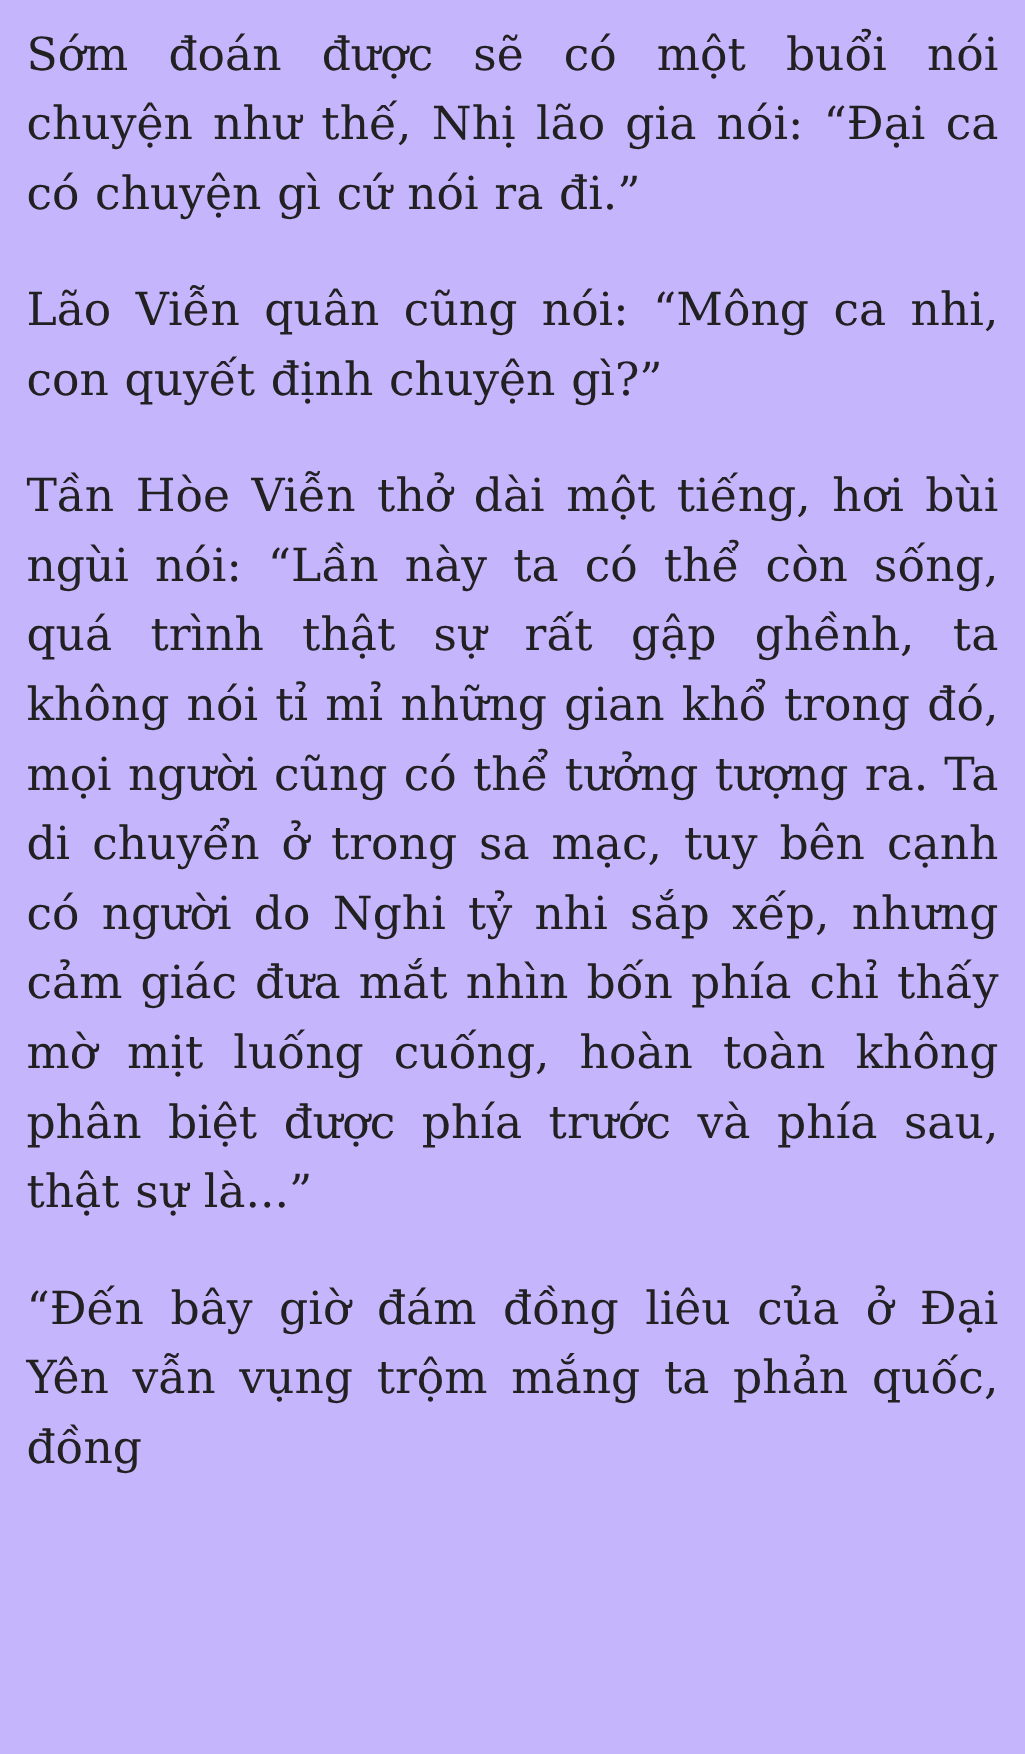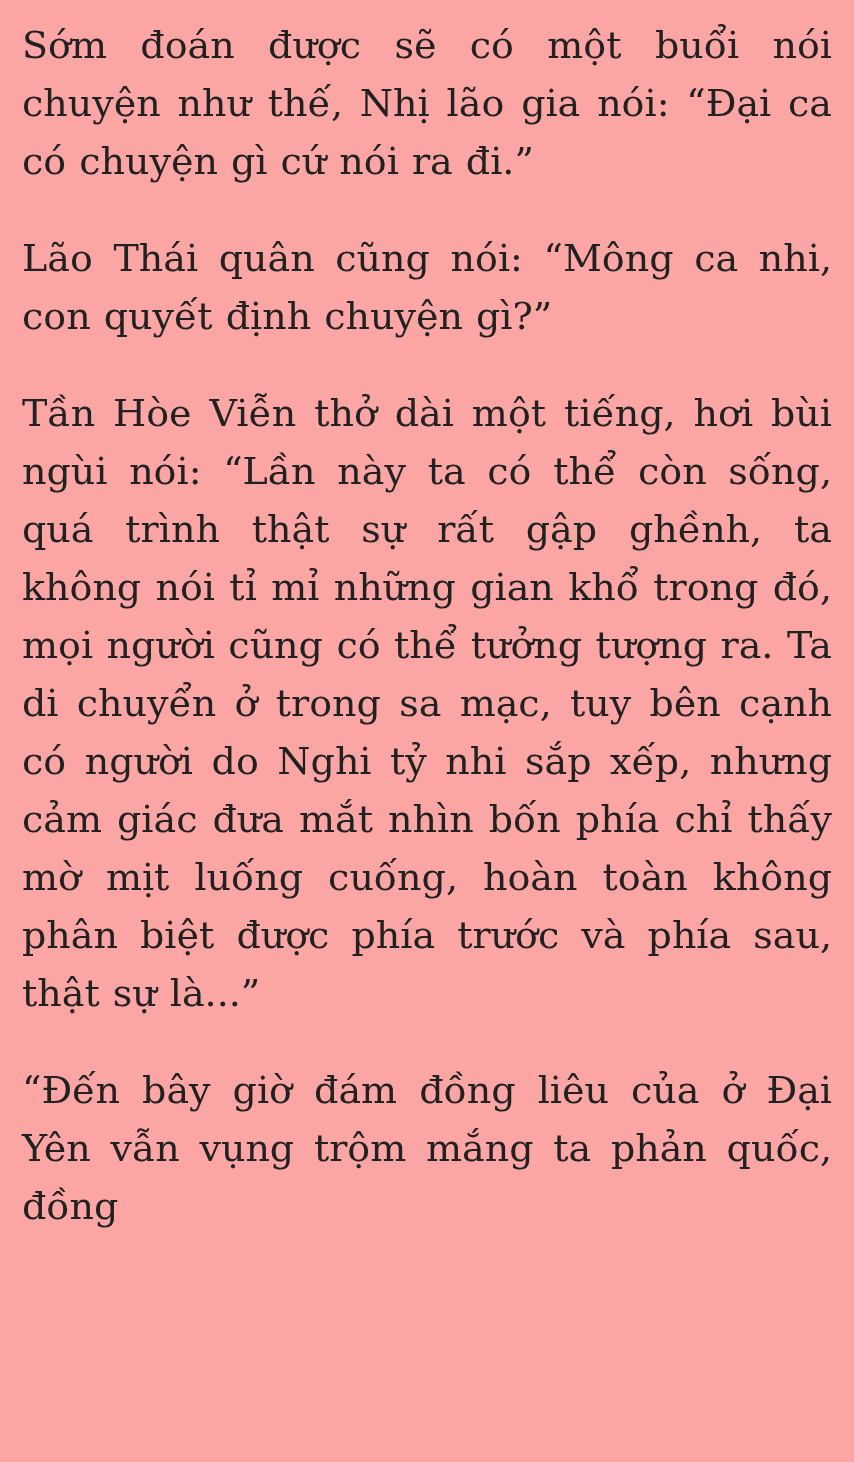--- a/index.html
+++ b/index.html
@@ -5,36 +5,36 @@
 <style>
   html, body {
     margin: 0;
     padding: 0;
   }
   .page {
     position: relative;
     width: 854px;
     height: 1462px;
     box-sizing: border-box;
-    background: #fca5a5;
+    background: #c4b5fd;
     padding: 16px 22px 0 22px;
     overflow: hidden;
   }
   .page p {
     margin: 0 0 39px 0;
     font-family: "DejaVu Serif", "Liberation Serif", serif;
     font-size: 38px;
     line-height: 58px;
     color: #212121;
     text-align: justify;
     text-justify: inter-word;
     word-spacing: 1px;
   }
 </style>
 </head>
 <body>
 
 <div class="page">
   <p>Sớm đoán được sẽ có một buổi nói chuyện như thế, Nhị lão gia nói: “Đại ca có chuyện gì cứ nói ra đi.”</p>
-  <p>Lão Thái quân cũng nói: “Mông ca nhi, con quyết định chuyện gì?”</p>
+  <p>Lão Viễn quân cũng nói: “Mông ca nhi, con quyết định chuyện gì?”</p>
   <p>Tần Hòe Viễn thở dài một tiếng, hơi bùi ngùi nói: “Lần này ta có thể còn sống, quá trình thật sự rất gập ghềnh, ta không nói tỉ mỉ những gian khổ trong đó, mọi người cũng có thể tưởng tượng ra. Ta di chuyển ở trong sa mạc, tuy bên cạnh có người do Nghi tỷ nhi sắp xếp, nhưng cảm giác đưa mắt nhìn bốn phía chỉ thấy mờ mịt luống cuống, hoàn toàn không phân biệt được phía trước và phía sau, thật sự là...”</p>
   <p>“Đến bây giờ đám đồng liêu của ở Đại Yên vẫn vụng trộm mắng ta phản quốc, đồng</p>
 </div>
 
 </body></html>

